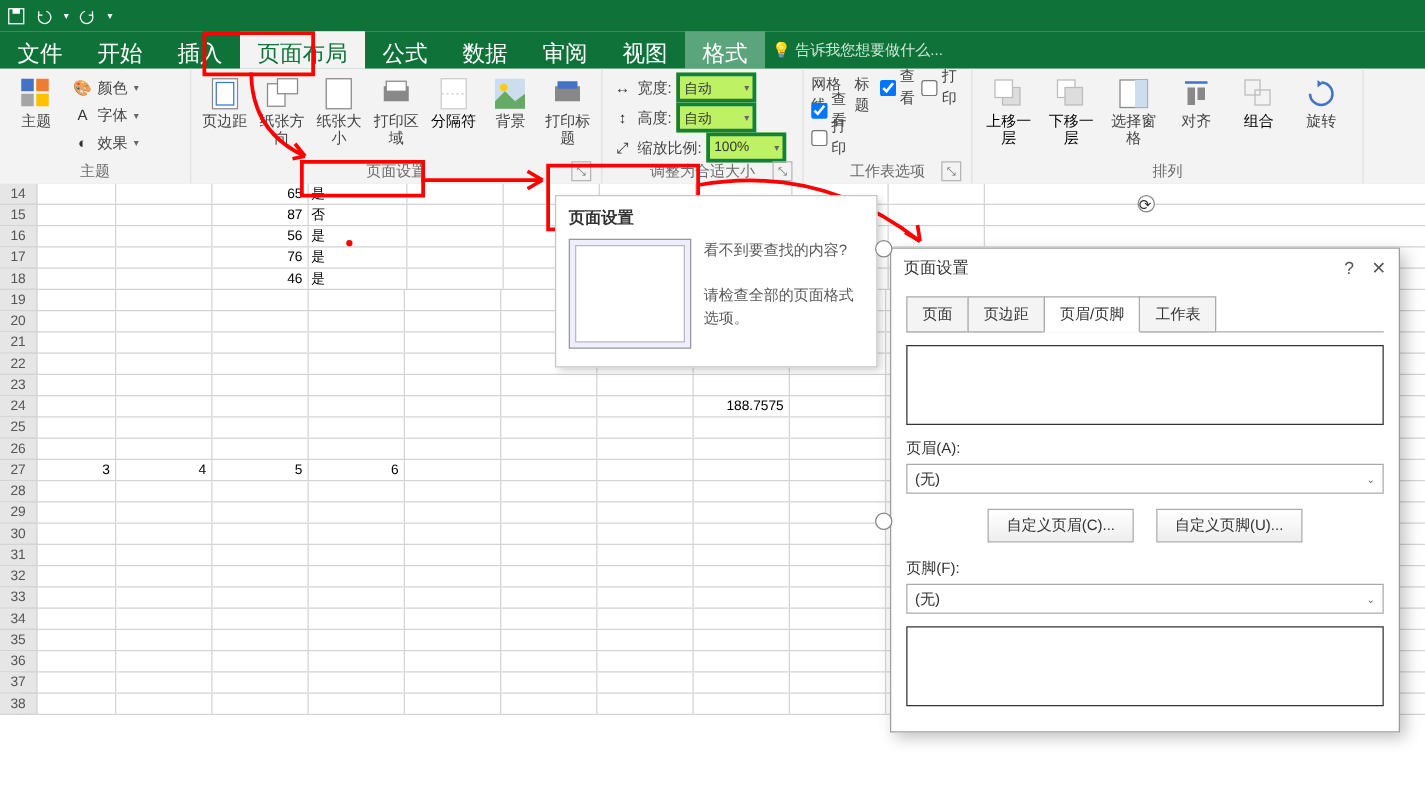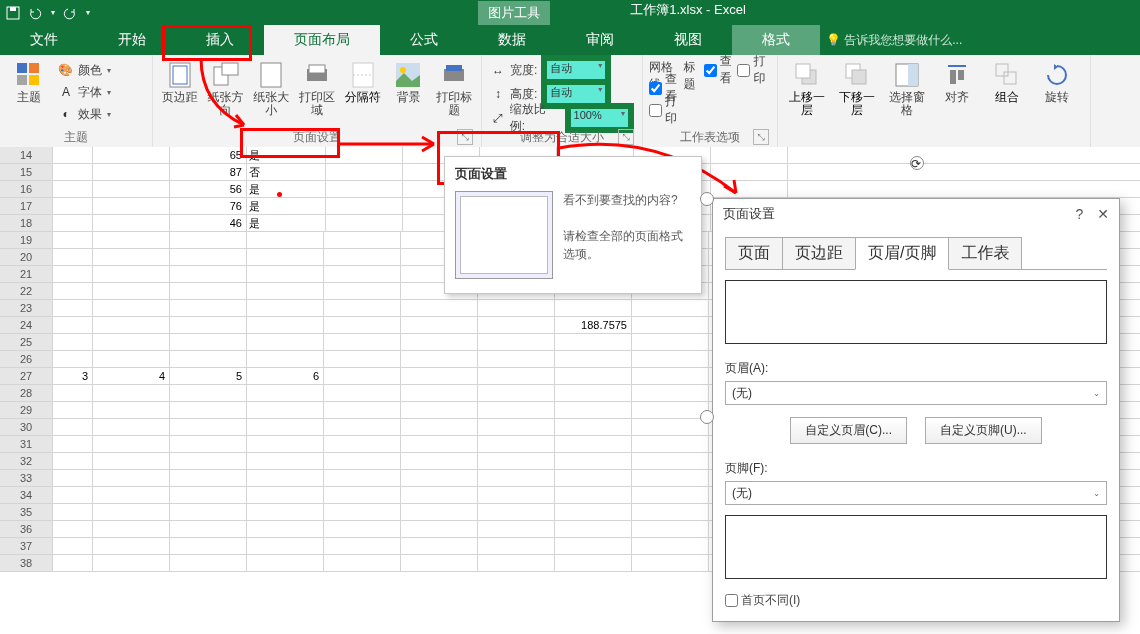--- a/index.html
+++ b/index.html
@@ -2,63 +2,63 @@
 <html><head>
 <meta charset="utf-8">
 <style>
 body{margin:0;font-family:"Microsoft YaHei",sans-serif;font-size:12px;background:#fff;width:1140px;height:634px;overflow:hidden;position:relative;color:#333}
 .titlebar{background:#0f7239;height:25px;display:flex;align-items:center;color:#fff;padding:0 6px}
 .titlebar .qat{display:flex;align-items:center;gap:8px}
 .titlebar .qat-ico{width:14px;height:14px;display:flex;align-items:center;justify-content:center}
 .titlebar .center{flex:1;text-align:center;display:flex;justify-content:center;gap:80px;font-size:13px}
 .titlebar .contextTab{background:#5aa57b;padding:3px 10px}
 .tabs{background:#0f7239;height:30px;display:flex;align-items:stretch;color:#fff}
-.tab{padding:6px 30px;cursor:pointer;font-size:14px}
+.tab{padding:6px 14px;cursor:pointer;font-size:18px}
 .tab.active{background:#f3f3f3;color:#0f7239}
 .tab.fmt{background:#5aa57b}
 .tellme{display:flex;align-items:center;color:#cde8d8;margin-left:6px}
 .ribbon{background:#f3f3f3;border-bottom:1px solid #d4d4d4;height:92px;display:flex;position:relative}
 .grp{border-right:1px solid #e1e1e1;padding:4px 6px 2px;display:flex;flex-direction:column}
 .grp-body{display:flex;align-items:flex-start;gap:4px;flex:1}
 .grp-label{text-align:center;font-size:12px;color:#6a6a6a;height:16px;position:relative}
 .dlaunch{position:absolute;right:2px;bottom:0;width:14px;height:14px;border:1px solid #b5b5b5;font-size:9px;display:flex;align-items:center;justify-content:center;color:#6a6a6a;cursor:pointer}
 .bigbtn{display:flex;flex-direction:column;align-items:center;justify-content:flex-start;width:42px;padding:2px;cursor:pointer;gap:2px}
 .bigbtn .ico{width:28px;height:28px;display:flex;align-items:center;justify-content:center}
 .bigbtn .lbl{font-size:12px;text-align:center;line-height:13px;color:#444}
 .bigbtn.disabled .lbl{color:#000000}
 .smrow{display:flex;align-items:center;gap:4px;height:22px;padding:0 2px;cursor:pointer}
 .smrow .ico{width:16px;height:16px;display:flex;align-items:center;justify-content:center}
 .smrow .lbl{font-size:12px;color:#444}
-.drop{width:52px;height:18px;border:6px solid #15803d;background:#5eead4;display:flex;align-items:flex-start;padding:0 3px;font-size:11px;justify-content:space-between}
+.drop{width:52px;height:18px;border:3px solid #15803d;background:#bef264;display:flex;align-items:center;padding:0 3px;font-size:11px;justify-content:space-between}
 .chk{display:flex;align-items:center;gap:3px;font-size:12px;color:#444;height:22px}
 .chk input{margin:0}
 .sheet{position:absolute;top:147px;left:0;right:0;bottom:0;background:#fff}
-.rowhdr{position:absolute;left:0;top:0;width:53px}
+.rowhdr{position:absolute;left:0;top:0;width:30px}
 .rowhdr div{height:16px;border-bottom:1px solid #d4d4d4;border-right:1px solid #d4d4d4;background:#e6e6e6;text-align:center;font-size:11px;color:#555;line-height:16px}
 .cells{position:absolute;left:16px;top:0;right:0}
 .cellrow{height:16px;border-bottom:1px solid #d4d4d4;display:flex}
 .cell{width:72px;border-right:1px solid #d4d4d4;text-align:right;padding-right:4px;font-size:11px;line-height:16px;color:#000}
 .cell.l{text-align:left;padding-left:2px}
 .redbox{position:absolute;border:3px solid red;pointer-events:none}
 .tooltip{position:absolute;left:444px;top:156px;width:256px;background:#fff;border:1px solid #c6c6c6;box-shadow:3px 3px 6px rgba(0,0,0,0.2);padding:0}
 .tt-title{font-weight:bold;padding:8px 10px;font-size:13px}
 .tt-body{display:flex;padding:0 10px 14px;gap:10px}
 .tt-thumb{width:96px;height:86px;border:1px solid #999;background:#eef;flex-shrink:0;position:relative}
 .tt-thumb::before{content:"";position:absolute;left:4px;top:4px;right:4px;bottom:4px;border:1px solid #bbb;background:linear-gradient(#fff,#fff)}
 .tt-text{font-size:12px;color:#5a5a5a;line-height:18px}
 .dialog{position:absolute;left:712px;top:198px;width:406px;background:#fff;border:1px solid #9e9e9e;box-shadow:4px 4px 12px rgba(0,0,0,0.25)}
 .dlg-title{height:30px;display:flex;align-items:center;padding:0 10px;font-size:13px;justify-content:space-between}
 .dlg-close{display:flex;gap:14px;font-size:14px;color:#555}
 .dlg-tabs{display:flex;padding:8px 12px 0;gap:0}
-.dtab{padding:5px 12px;border:1px solid #ababab;background:#fff;font-size:16px;cursor:pointer;margin-right:-1px}
+.dtab{padding:5px 12px;border:1px solid #ababab;background:#fff;font-size:12px;cursor:pointer;margin-right:-1px}
 .dtab.active{border-bottom:1px solid #fff;position:relative;z-index:2}
 .dtab.inactive{background:#f4f4f4}
 .dlg-body{border-top:1px solid #ababab;margin:0 12px;padding:10px 0;margin-top:-1px}
 .preview{height:62px;border:1px solid #333;margin-bottom:10px}
-.flabel{font-size:12px;margin:16px 0 4px}
+.flabel{font-size:12px;margin:6px 0 4px}
 .fsel{height:22px;border:1px solid #ababab;display:flex;align-items:center;justify-content:space-between;padding:0 6px;font-size:12px}
 .btnrow{display:flex;justify-content:center;gap:18px;margin:12px 0}
 .dbtn{padding:4px 14px;border:1px solid #ababab;background:linear-gradient(#fff,#eee);font-size:12px;cursor:pointer}
 .handle{position:absolute;width:12px;height:12px;border:1px solid #888;border-radius:50%;background:#fff}
 svg.arrow{position:absolute;pointer-events:none}
 .reddot{position:absolute;width:5px;height:5px;background:red;border-radius:50%}
 .carr{font-size:8px;color:#666;margin-left:1px}
 </style>
 </head>
 <body>
@@ -78,24 +78,20 @@
         </svg>
       </span>
   <span class="carr" style="color:#fff">▾</span>
   <span class="qat-ico">
         <svg width="14" height="14" viewBox="0 0 14 14">
           <path d="M5 3 A5 5 0 1 0 11 6" fill="none" stroke="#fff"></path>
           <path d="M11 3 L11 6 L8 6" fill="none" stroke="#fff"></path>
         </svg>
       </span>
   <span class="carr" style="color:#fff">▾</span>
- </div>
- <div class="center">
-  <span class="contextTab">图片工具</span>
-  <span>工作簿1.xlsx - Excel</span>
  </div>
 </div>
 
 <div class="tabs">
  <div class="tab">文件</div>
  <div class="tab">开始</div>
  <div class="tab">插入</div>
  <div class="tab active">页面布局</div>
  <div class="tab">公式</div>
  <div class="tab">数据</div>
@@ -319,20 +315,21 @@
    <div class="bigbtn">
           <div class="ico">
             <svg width="26" height="26">
               <path d="M13 4 A9 9 0 1 1 4 13" fill="none" stroke="#4472c4" stroke-width="2"></path>
               <path d="M10 2 L14 5 L10 8 Z" fill="#4472c4"></path>
             </svg>
           </div>
           <div class="lbl">旋转</div>
         </div>
   </div>
+  <div class="grp-label"><span>排列</span></div>
  </div>
 </div>
 
 <div class="sheet">
  <div class="rowhdr" id="rowhdr">
       <div>14</div>
       <div>15</div>
       <div>16</div>
       <div>17</div>
       <div>18</div>
@@ -714,22 +711,18 @@
   <div class="btnrow">
    <div class="dbtn">自定义页眉(C)...</div>
    <div class="dbtn">自定义页脚(U)...</div>
   </div>
   <div class="flabel">页脚(F):</div>
   <div class="fsel">
         <span>(无)</span>
         <span class="carr">⌄</span>
       </div>
   <div class="preview" style="margin-top:10px"></div>
-  <label class="chk">
-        <input type="checkbox" style="">
-        <span>首页不同(I)</span>
-      </label>
  </div>
 </div>
 
 <div class="handle" style="left:700px;top:192px"></div>
 <div class="handle" style="left:910px;top:156px">⟳</div>
 <div class="handle" style="left:700px;top:410px"></div>
 
 </body></html>

